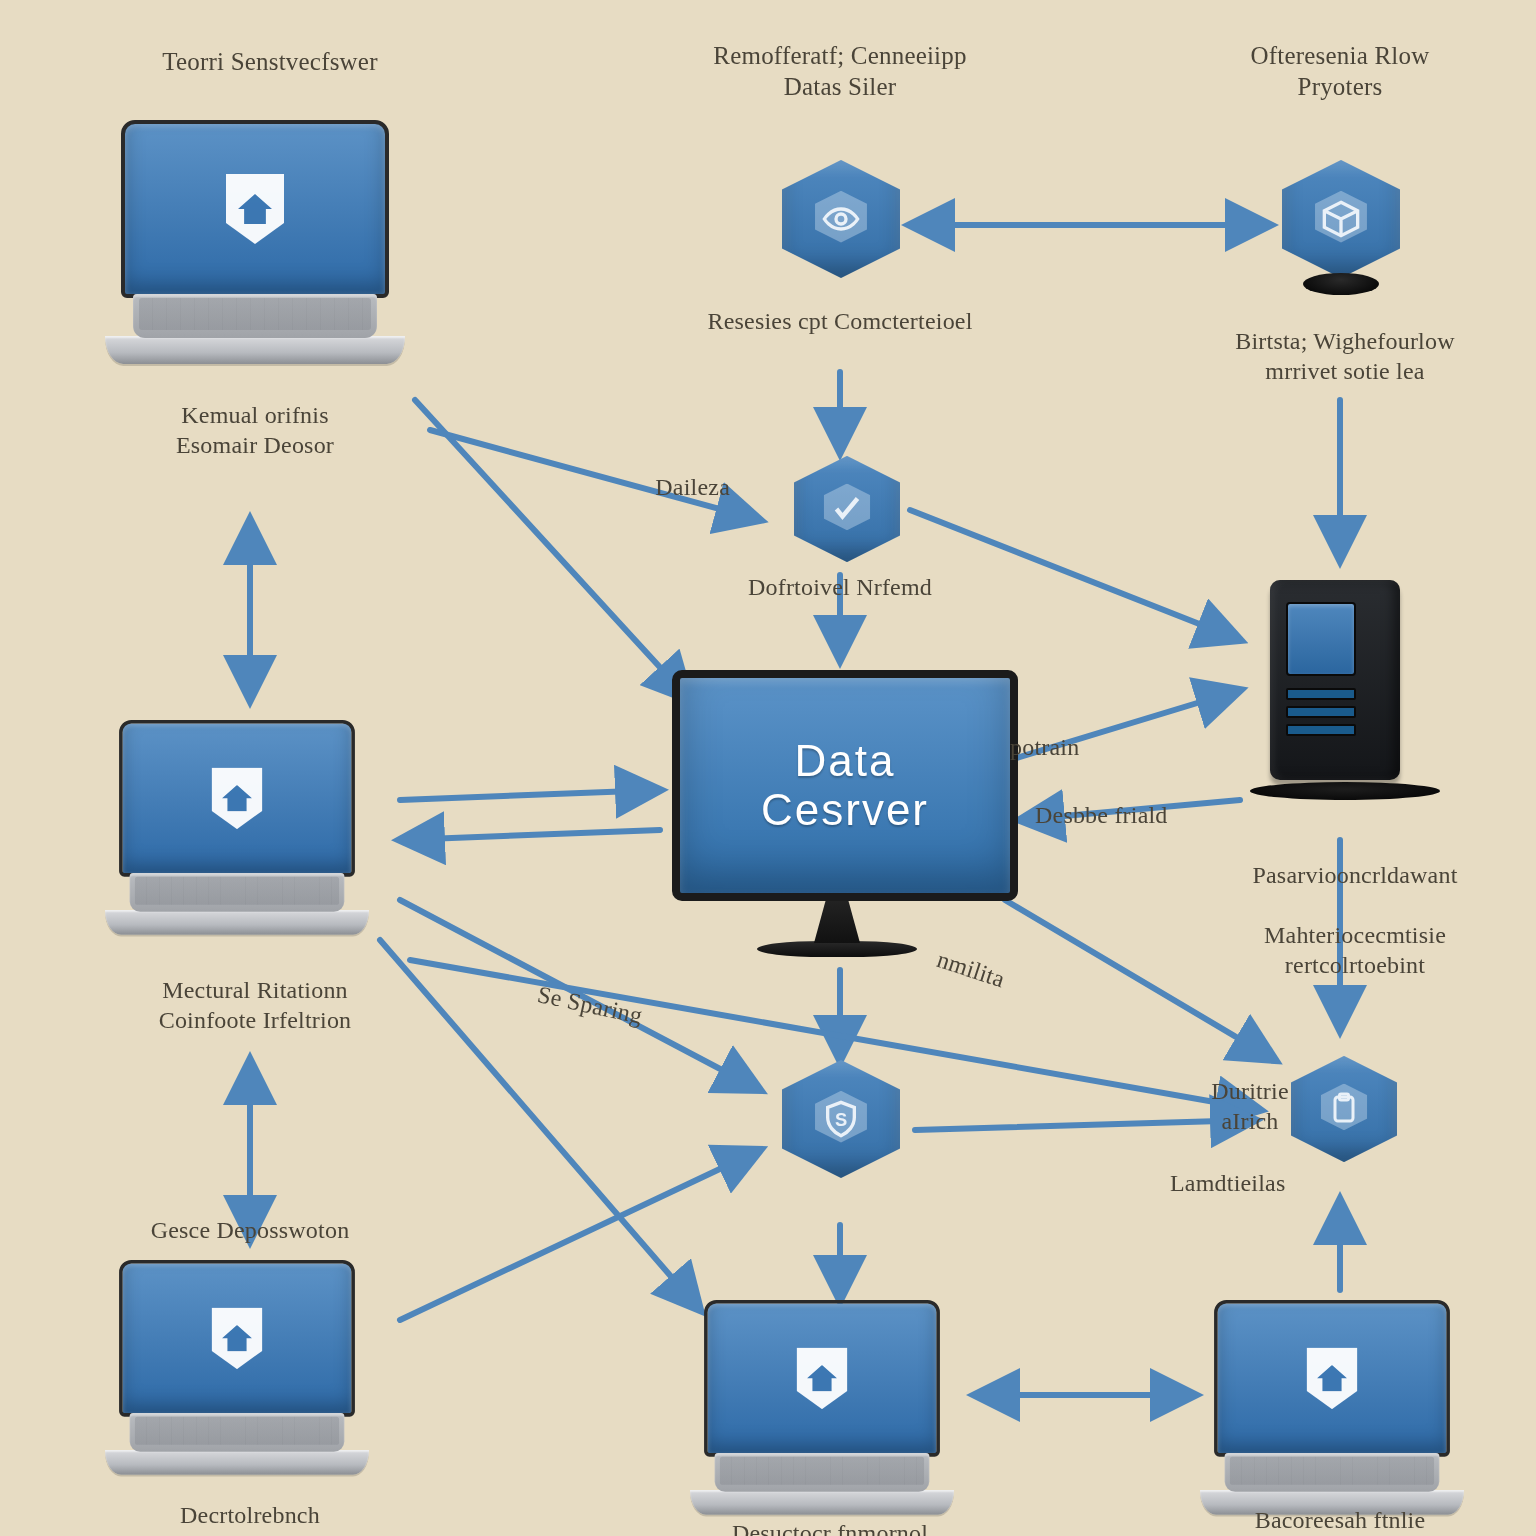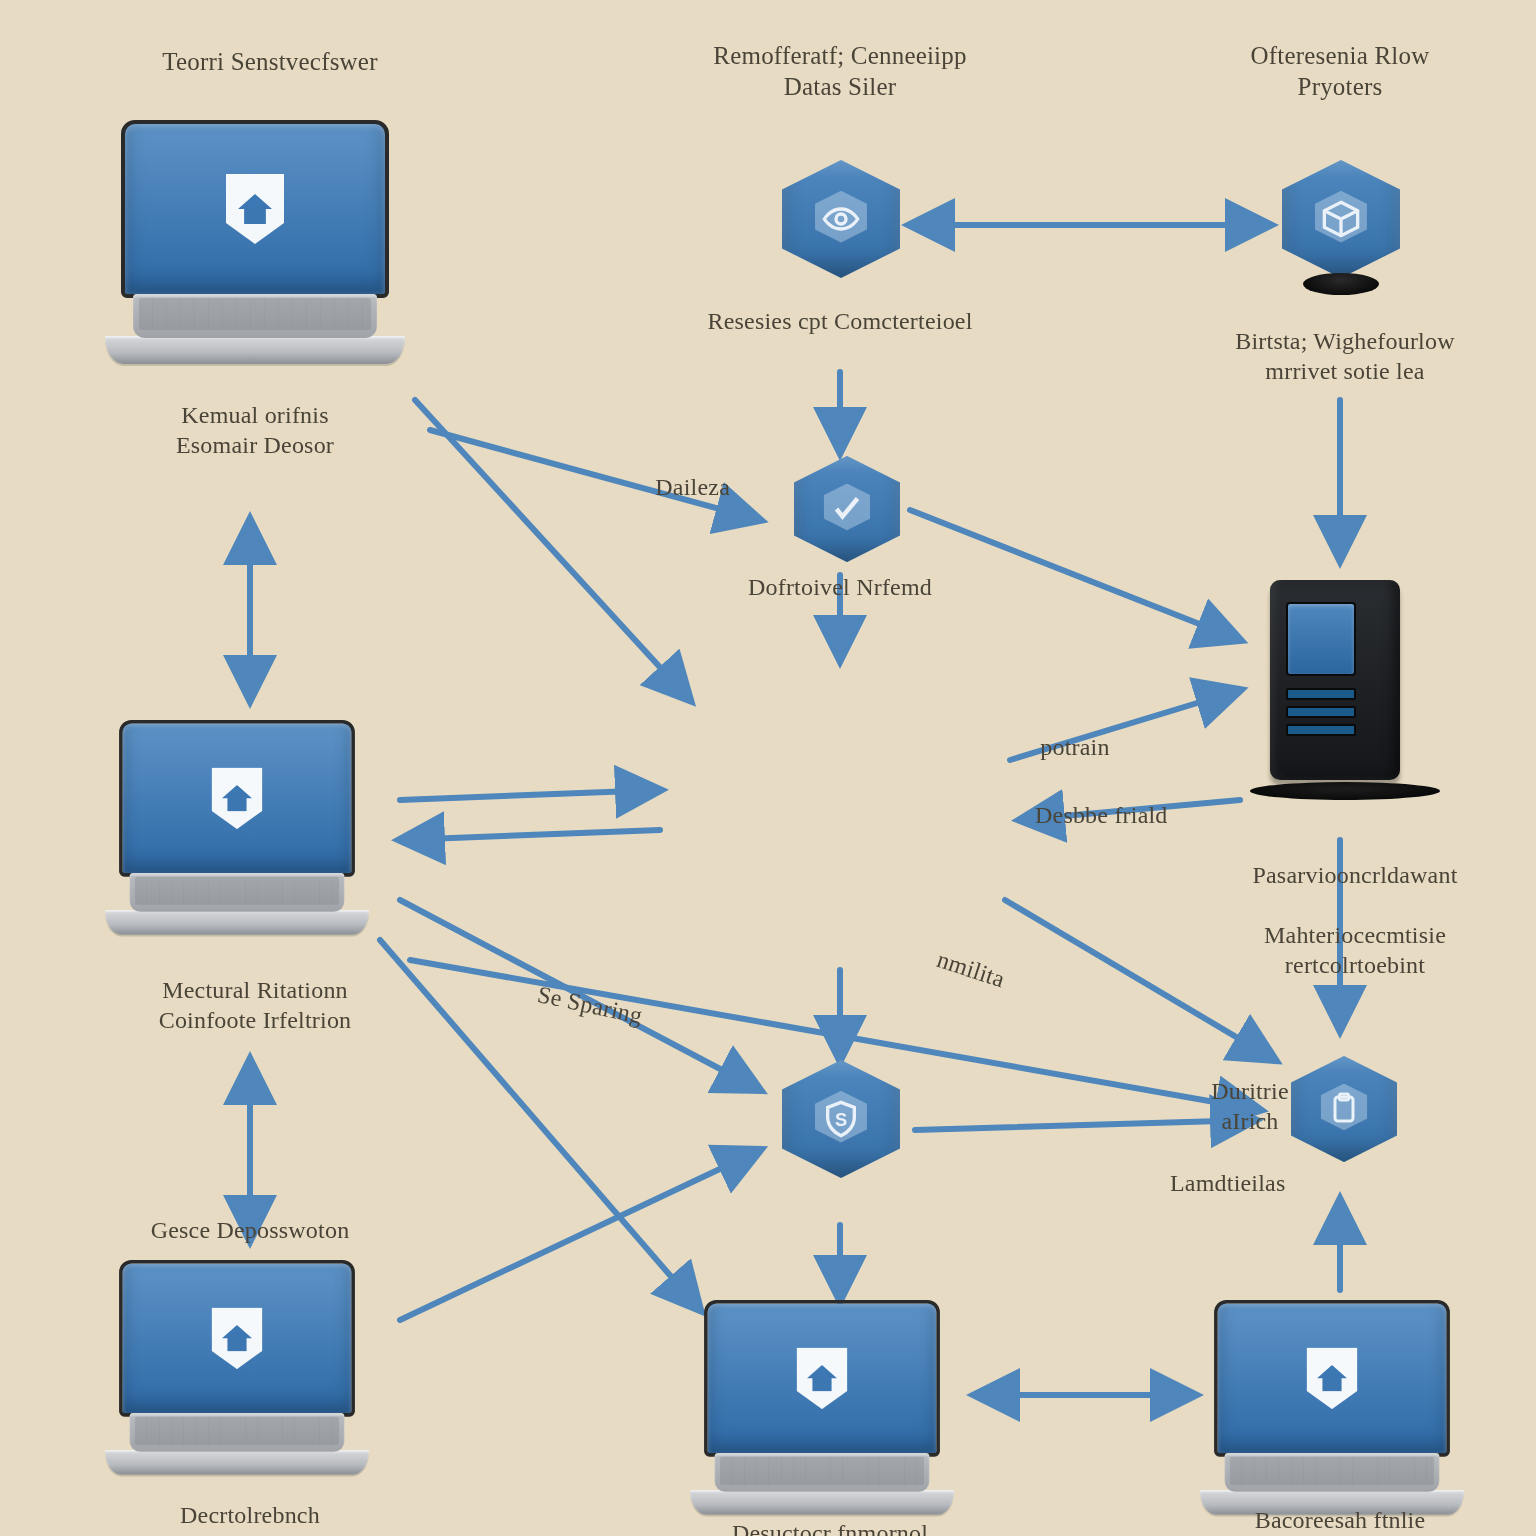--- a/index.html
+++ b/index.html
@@ -171,21 +171,28 @@
         </div>
       </div>
   <div class="keys"></div>
       <div class="base"></div>
 </div>
 <div class="label small" style="left:110px;top:975px;width:290px">
   <span>Mectural Ritationn</span><br>
   <span>Coinfoote Irfeltrion</span>
 </div>
 
-<div class="label small" style="left:1010px;top:732px;width:130px;text-align:center">potrain</div>
+<div class="monitor" style="left:672px;top:670px">
+  <div class="screen">
+        <div class="txt"><span>Data</span><br><span>Cesrver</span></div>
+      </div>
+  <div class="stand"></div>
+      <div class="foot"></div>
+</div>
+<div class="label small" style="left:1010px;top:732px;width:130px;text-align:left">potrain</div>
 <div class="label small" style="left:1035px;top:800px;width:200px;text-align:left">Desbbe friald</div>
 <div class="label small" style="left:500px;top:990px;width:180px;transform:rotate(12deg)">Se Sparing</div>
 <div class="label small" style="left:935px;top:962px;width:120px;transform:rotate(18deg);text-align:left">nmilita</div>
 
 <div class="tower" style="left:1250px;top:580px">
   <div class="body"></div>
   <div class="panel"></div>
   <div class="slot" style="top:108px"></div>
   <div class="slot" style="top:126px"></div>
   <div class="slot" style="top:144px"></div>

